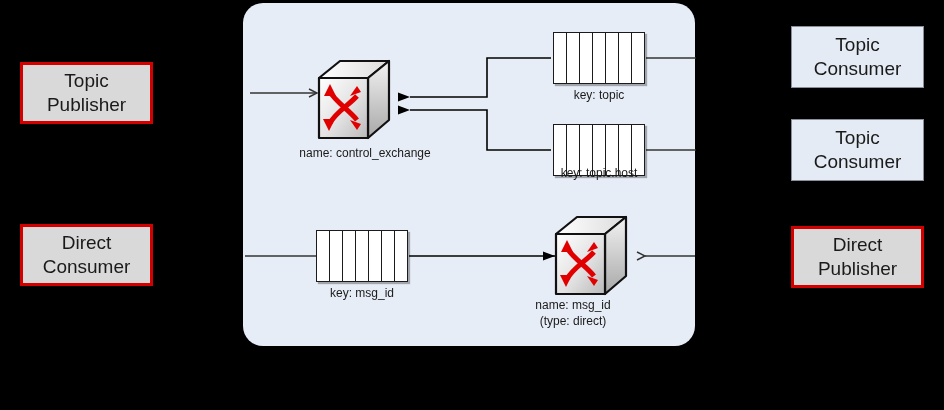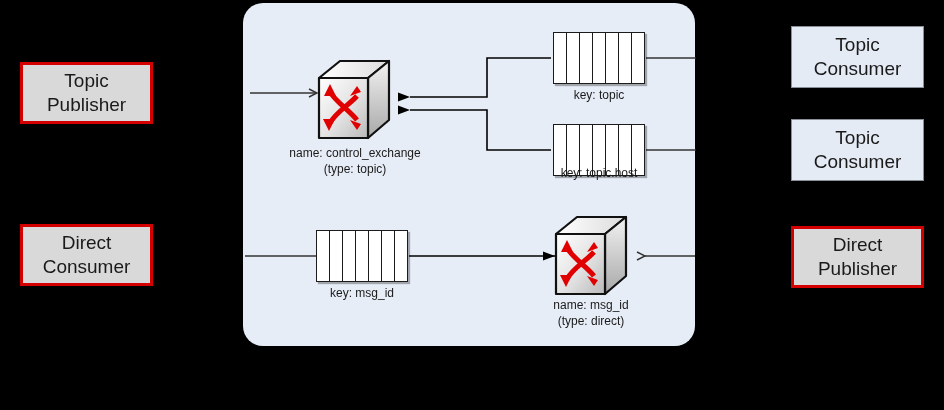--- a/index.html
+++ b/index.html
@@ -195,23 +195,22 @@
       <path d="M 41,38 C 33,47 20,54 14,65"></path>
     </g>
     <g fill="#e00000">
       <polygon points="14,26 20,38 8,38"></polygon>
       <polygon points="45,34 34,38 41,28"></polygon>
       <polygon points="13,73 7,61 19,61"></polygon>
       <polygon points="45,66 34,62 41,72"></polygon>
     </g>
   </svg>
 
-  <div class="caption" style="left:255px; top:146px; width:200px;">
+  <div class="caption" style="left:265px; top:146px; width:200px;">
     <span class="line">name: control_exchange</span>
-    <span class="line">(type: topic)</span>
   </div>
 
   <svg class="exchange" style="left:553px; top:214px;" width="76" height="84" viewBox="0 0 76 84" xmlns="http://www.w3.org/2000/svg">
     <defs>
       <linearGradient id="faceGrad2" x1="0" y1="0" x2="1" y2="1">
         <stop offset="0%" stop-color="#ffffff"></stop>
         <stop offset="55%" stop-color="#e2e2e2"></stop>
         <stop offset="100%" stop-color="#b9b9b9"></stop>
       </linearGradient>
       <linearGradient id="topGrad2" x1="0" y1="0" x2="1" y2="0">
@@ -231,21 +230,21 @@
       <path d="M 41,38 C 33,47 20,54 14,65"></path>
     </g>
     <g fill="#e00000">
       <polygon points="14,26 20,38 8,38"></polygon>
       <polygon points="45,34 34,38 41,28"></polygon>
       <polygon points="13,73 7,61 19,61"></polygon>
       <polygon points="45,66 34,62 41,72"></polygon>
     </g>
   </svg>
 
-  <div class="caption" style="left:491px; top:298px; width:200px;">
+  <div class="caption" style="left:473px; top:298px; width:200px;">
     <span class="line">name: msg_id</span>
     <span class="line">(type: direct)</span>
   </div>
 
   <div class="queue" style="left:553px; top:32px; width:92px; height:52px;">
     <div class="cell"></div>
     <div class="cell"></div>
     <div class="cell"></div>
     <div class="cell"></div>
     <div class="cell"></div>

